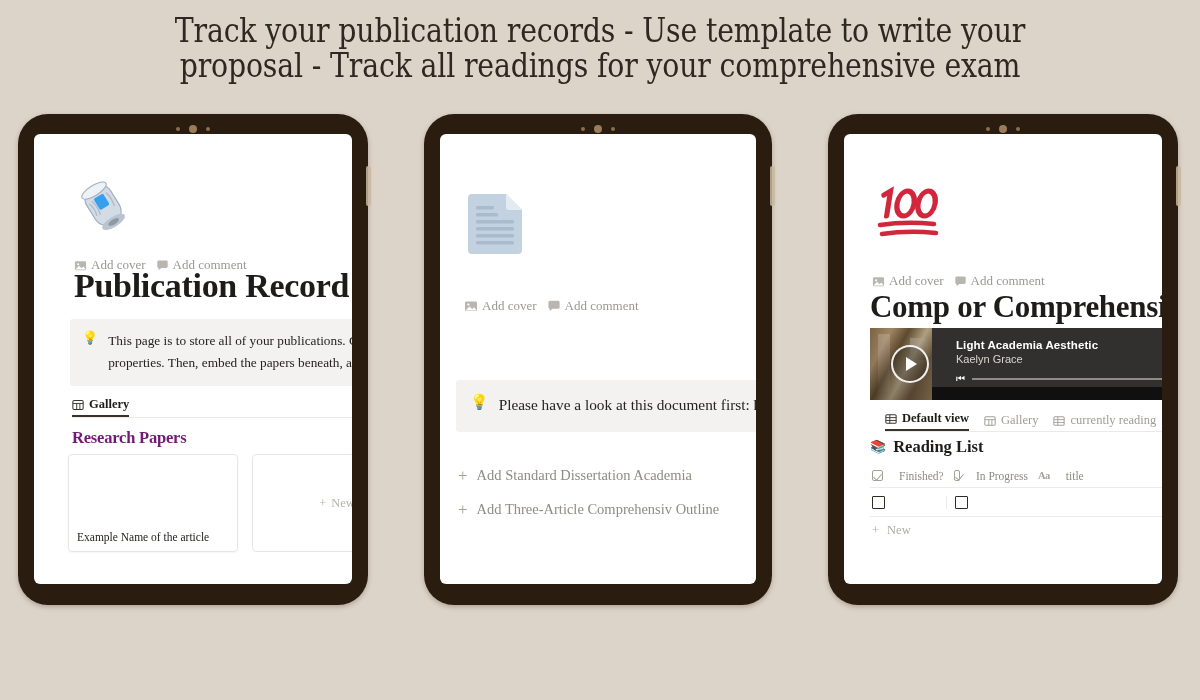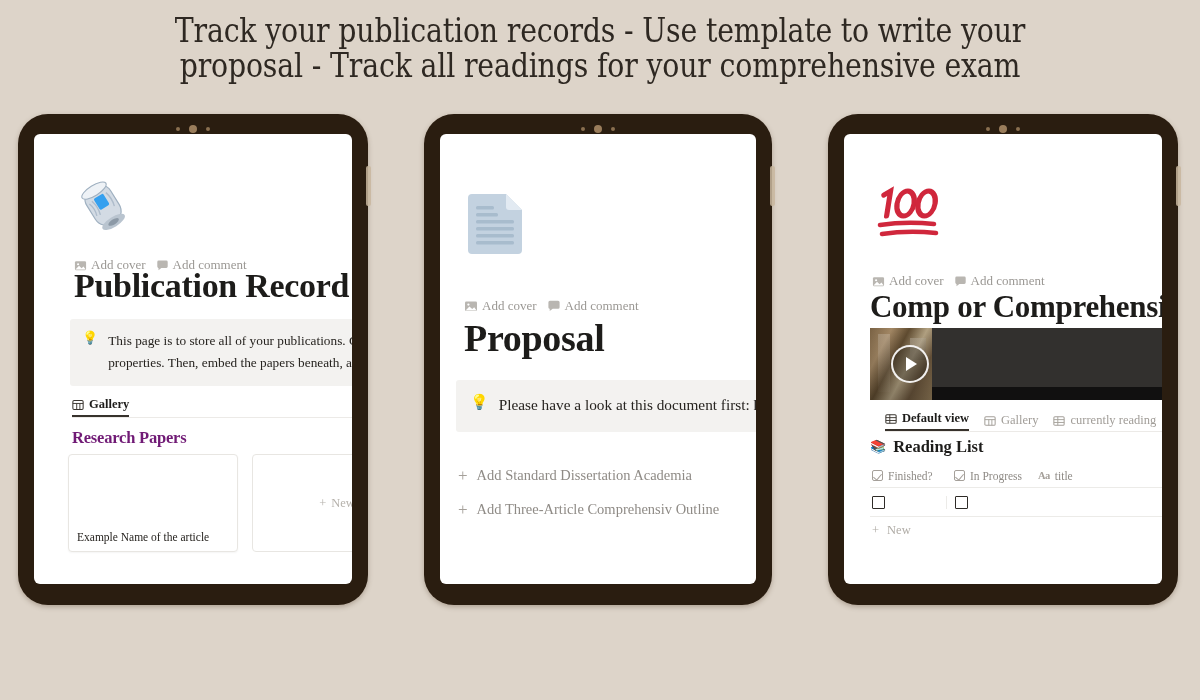--- a/index.html
+++ b/index.html
@@ -264,21 +264,21 @@
 
   .db-table { position: absolute; width: 100%; }
   .db-head {
     display: flex;
     border-bottom: 1px solid #ecebe8;
     height: 24px;
     align-items: center;
   }
   .db-head .cell {
     font-size: 11.5px; color: #8e8a85;
-    display: flex; align-items: center; gap: 5px;
+    display: flex; align-items: center; gap: 16px;
     padding-left: 2px;
     white-space: nowrap;
   }
   .db-row {
     display: flex;
     border-bottom: 1px solid #ecebe8;
     height: 29px;
     align-items: center;
   }
   .db-row .cell { display: flex; align-items: center; gap: 6px; padding-left: 2px; }
@@ -438,21 +438,20 @@
             <span>Add cover</span>
           </span>
           <span class="meta-item">
             <svg class="mini-ico" width="14" height="14" viewBox="0 0 14 14">
               <path d="M1.4 3.2 a1.5 1.5 0 0 1 1.5-1.5 h8.2 a1.5 1.5 0 0 1 1.5 1.5 v5 a1.5 1.5 0 0 1 -1.5 1.5 h-5.4 l-3 2.4 v-2.4 h-0.3 A1.5 1.5 0 0 1 1.4 8.2 Z" fill="#b9b6b1"></path>
             </svg>
             <span>Add comment</span>
           </span>
         </div>
 
-        <div class="page-title" style="left:24px; top:182px; font-size:38px;">Proposal</div>
 
         <div class="callout" style="left:16px; top:246px; width:350px; padding:13px 12px 14px 14px;">
           <span class="bulb" style="font-size:15px;">💡</span>
           <div>
             <div class="ctext" style="font-size:15.3px; line-height:1.62;">Please have a look at this document first: h</div>
           </div>
         </div>
 
         <div class="add-row" style="left:18px; top:333px;">
           <span class="plus">+</span>
@@ -506,20 +505,28 @@
           </span>
         </div>
 
         <div class="page-title" style="left:26px; top:155px; font-size:31px;">Comp or Comprehensiv</div>
 
         <div class="player" style="left:26px; top:194px; width:330px; height:72px;">
           <div class="art"></div>
           <div class="play-btn">
               <span class="tri"></span>
             </div>
+          <div class="info">
+            <div class="ptitle">Light Academia Aesthetic</div>
+            <div class="partist">Kaelyn Grace</div>
+            <div class="bar-row">
+              <span class="prev-ico">⏮</span>
+              <span class="bar"></span>
+            </div>
+          </div>
           <div class="foot"></div>
         </div>
 
         <div class="view-tabs" style="left:41px; top:277px; width:320px;">
           <span class="view-tab active">
             <svg class="mini-ico" width="12" height="12" viewBox="0 0 14 14">
               <rect x="1" y="2" width="12" height="10" rx="1.3" fill="none" stroke="#3a3630" stroke-width="1.2"></rect>
               <line x1="1" y1="5.4" x2="13" y2="5.4" stroke="#3a3630" stroke-width="1.1"></line>
               <line x1="1" y1="8.7" x2="13" y2="8.7" stroke="#3a3630" stroke-width="1.1"></line>
               <line x1="5.6" y1="2" x2="5.6" y2="12" stroke="#3a3630" stroke-width="1.1"></line>

